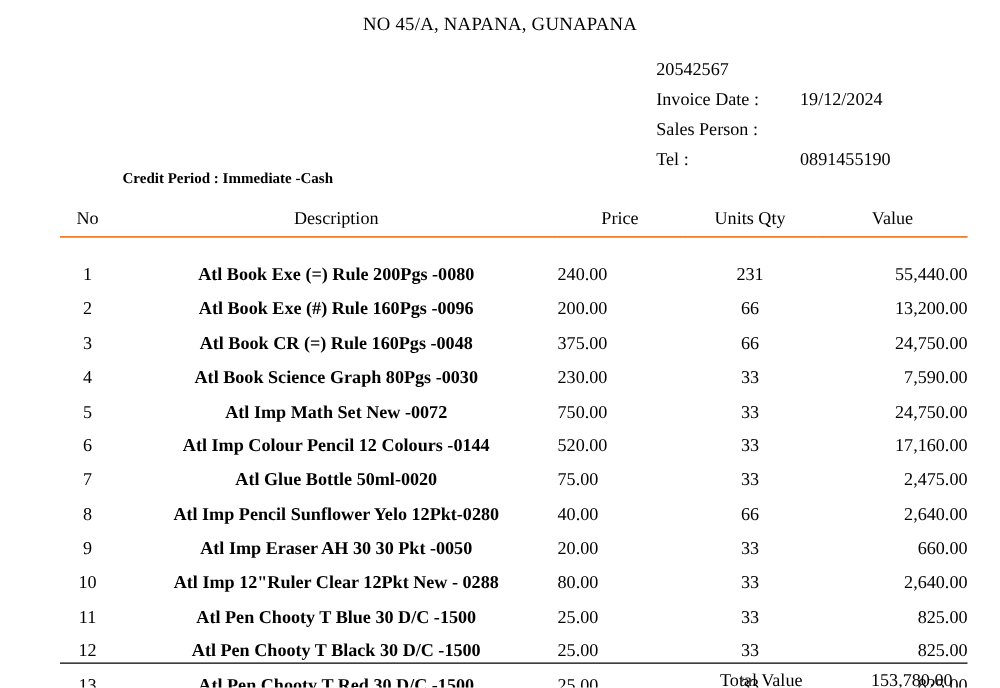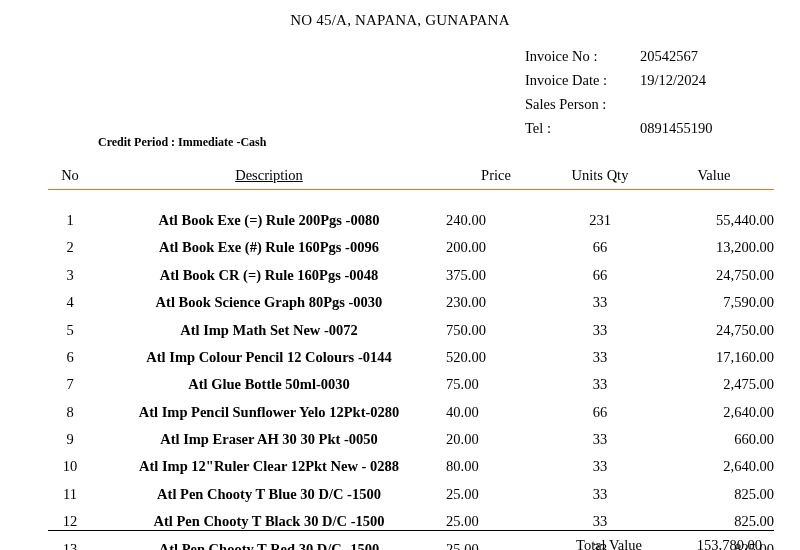--- a/index.html
+++ b/index.html
@@ -104,21 +104,21 @@
   }
   th.col-units, td.col-units {
     width: 108px;
     text-align: center;
   }
   th.col-value, td.col-value {
     width: 120px;
     text-align: right;
     padding-right: 12px;
   }
-  th.col-desc { text-align: left; padding-left: 48px; text-decoration: underline; }
+  th.col-desc { text-align: left; padding-left: 48px; }
   th.col-price { text-align: center; padding-right: 0; }
   th.col-value { text-align: center; padding-right: 0; }
 
   table.items tbody tr td {
     padding: 5.2px 0;
   }
   table.items tbody tr:first-child td {
     padding-top: 22px;
   }
 
@@ -152,21 +152,20 @@
 </head>
 <body>
 
 <div class="page">
 
   <div class="doc-title">NO 45/A, NAPANA, GUNAPANA</div>
 
 
   <div class="meta-block">
     <div class="meta-row">
-      <span class="meta-label">Invoice No :</span>
       <span class="meta-value">20542567</span>
     </div>
     <div class="meta-row">
       <span class="meta-label">Invoice Date :</span>
       <span class="meta-value">19/12/2024</span>
     </div>
     <div class="meta-row">
       <span class="meta-label">Sales Person :</span>
       <span class="meta-value"></span>
     </div>
@@ -227,21 +226,21 @@
           </tr>
           <tr>
             <td class="col-no">6</td>
             <td class="col-desc">Atl Imp Colour Pencil 12 Colours -0144</td>
             <td class="col-price">520.00</td>
             <td class="col-units">33</td>
             <td class="col-value">17,160.00</td>
           </tr>
           <tr>
             <td class="col-no">7</td>
-            <td class="col-desc">Atl Glue Bottle 50ml-0030</td>
+            <td class="col-desc">Atl Glue Bottle 50ml-0020</td>
             <td class="col-price">75.00</td>
             <td class="col-units">33</td>
             <td class="col-value">2,475.00</td>
           </tr>
           <tr>
             <td class="col-no">8</td>
             <td class="col-desc">Atl Imp Pencil Sunflower Yelo 12Pkt-0280</td>
             <td class="col-price">40.00</td>
             <td class="col-units">66</td>
             <td class="col-value">2,640.00</td>

